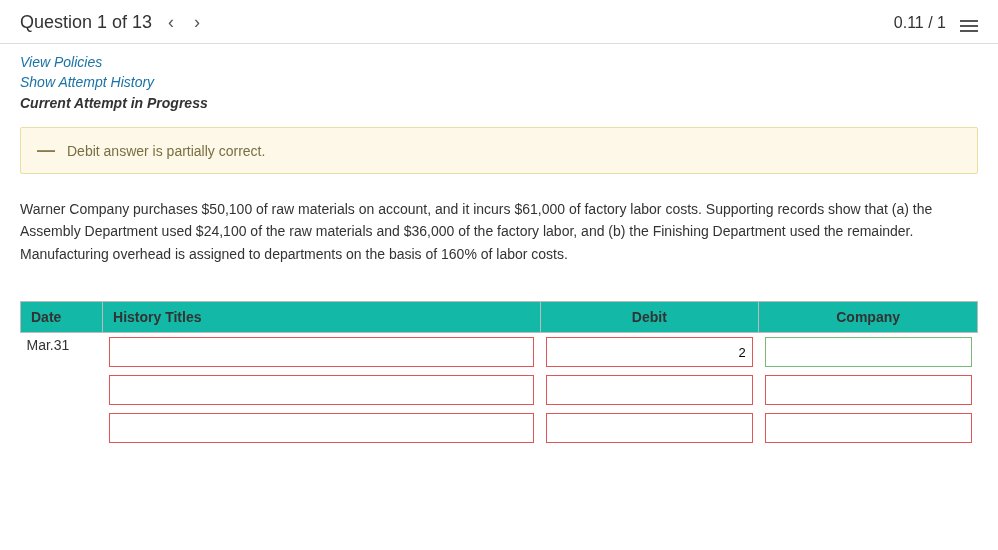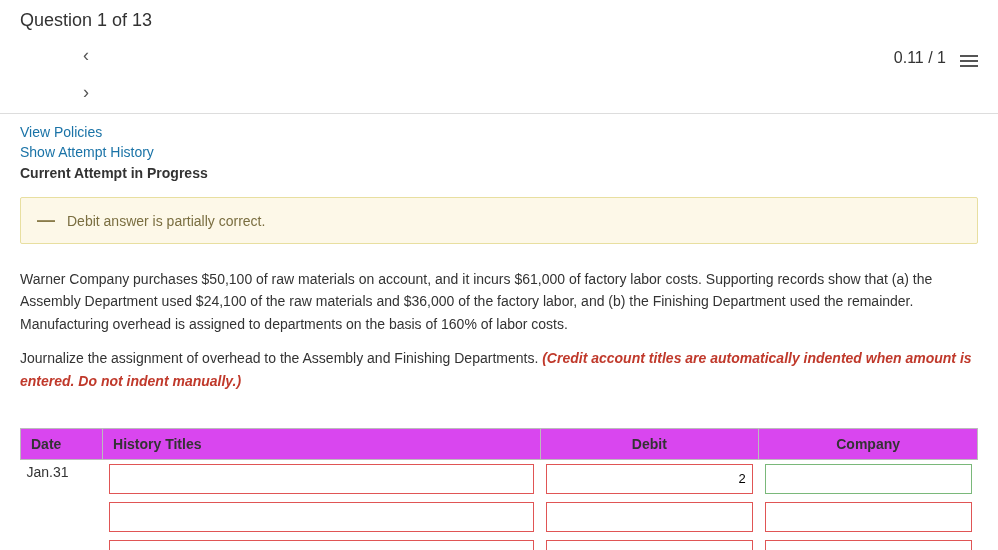--- a/index.html
+++ b/index.html
@@ -17,21 +17,20 @@
       display: flex;
       align-items: center;
       justify-content: space-between;
       padding: 10px 20px 8px 20px;
       border-bottom: 1px solid #ddd;
     }
     .header-left {
       display: flex;
       align-items: center;
       gap: 12px;
-      flex-direction: column;
     }
     .question-label {
       font-size: 18px;
       font-weight: normal;
       color: #333;
     }
     .nav-arrow {
       font-size: 18px;
       color: #555;
       cursor: pointer;
@@ -57,20 +56,21 @@
     .menu-icon span {
       display: block;
       width: 18px;
       height: 2px;
       background: #555;
     }
 
     
     .sub-header {
       padding: 10px 20px 6px 20px;
+      font-style: italic;
     }
     .link-blue {
       color: #1a73a7;
       text-decoration: none;
       cursor: pointer;
       display: block;
       margin-bottom: 4px;
       font-size: 14px;
     }
     .current-attempt {
@@ -124,21 +124,21 @@
       font-weight: 600;
     }
 
     
     .journal-table {
       width: calc(100% - 40px);
       margin: 14px 20px 0 20px;
       border-collapse: collapse;
     }
     .journal-table thead tr {
-      background: #d946ef;
+      background: #14b8a6;
     }
     .journal-table thead th {
       padding: 7px 10px;
       text-align: left;
       font-weight: bold;
       font-size: 14px;
       color: #333;
       border: 1px solid #bbb;
     }
     .journal-table thead th.debit-col,
@@ -225,39 +225,35 @@
   <div class="current-attempt">Current Attempt in Progress</div>
 </div>
 
 <div class="alert-box">
   <span class="alert-dash">—</span>
   <span class="alert-text">Debit answer is partially correct.</span>
 </div>
 
 <div class="question-body">
   <p>Warner Company purchases $50,100 of raw materials on account, and it incurs $61,000 of factory labor costs. Supporting records show that (a) the Assembly Department used $24,100 of the raw materials and $36,000 of the factory labor, and (b) the Finishing Department used the remainder. Manufacturing overhead is assigned to departments on the basis of 160% of labor costs.</p>
-  <p class="question-instruction">
-    <span class="instruction-normal">Journalize the assignment of overhead to the Assembly and Finishing Departments.</span>
-    <span class="instruction-red">(Credit account titles are automatically indented when amount is entered. Do not indent manually.)</span>
-  </p>
 </div>
 
 <table class="journal-table">
   <thead>
     <tr>
       <th>Date</th>
       <th>History Titles</th>
       <th class="debit-col">Debit</th>
       <th class="credit-col">Company</th>
     </tr>
   </thead>
   <tbody>
 
     <tr class="data-row">
-      <td class="date-cell">Jan.31</td>
+      <td class="date-cell">Mar.31</td>
       <td class="account-cell">
         <input type="text" class="input-account" value="" style="">
       </td>
       <td class="debit-cell">
         <input type="text" class="input-number" value="2" style="">
       </td>
       <td class="credit-cell">
         <input type="text" class="input-credit-green" value="" style="">
       </td>
     </tr>

